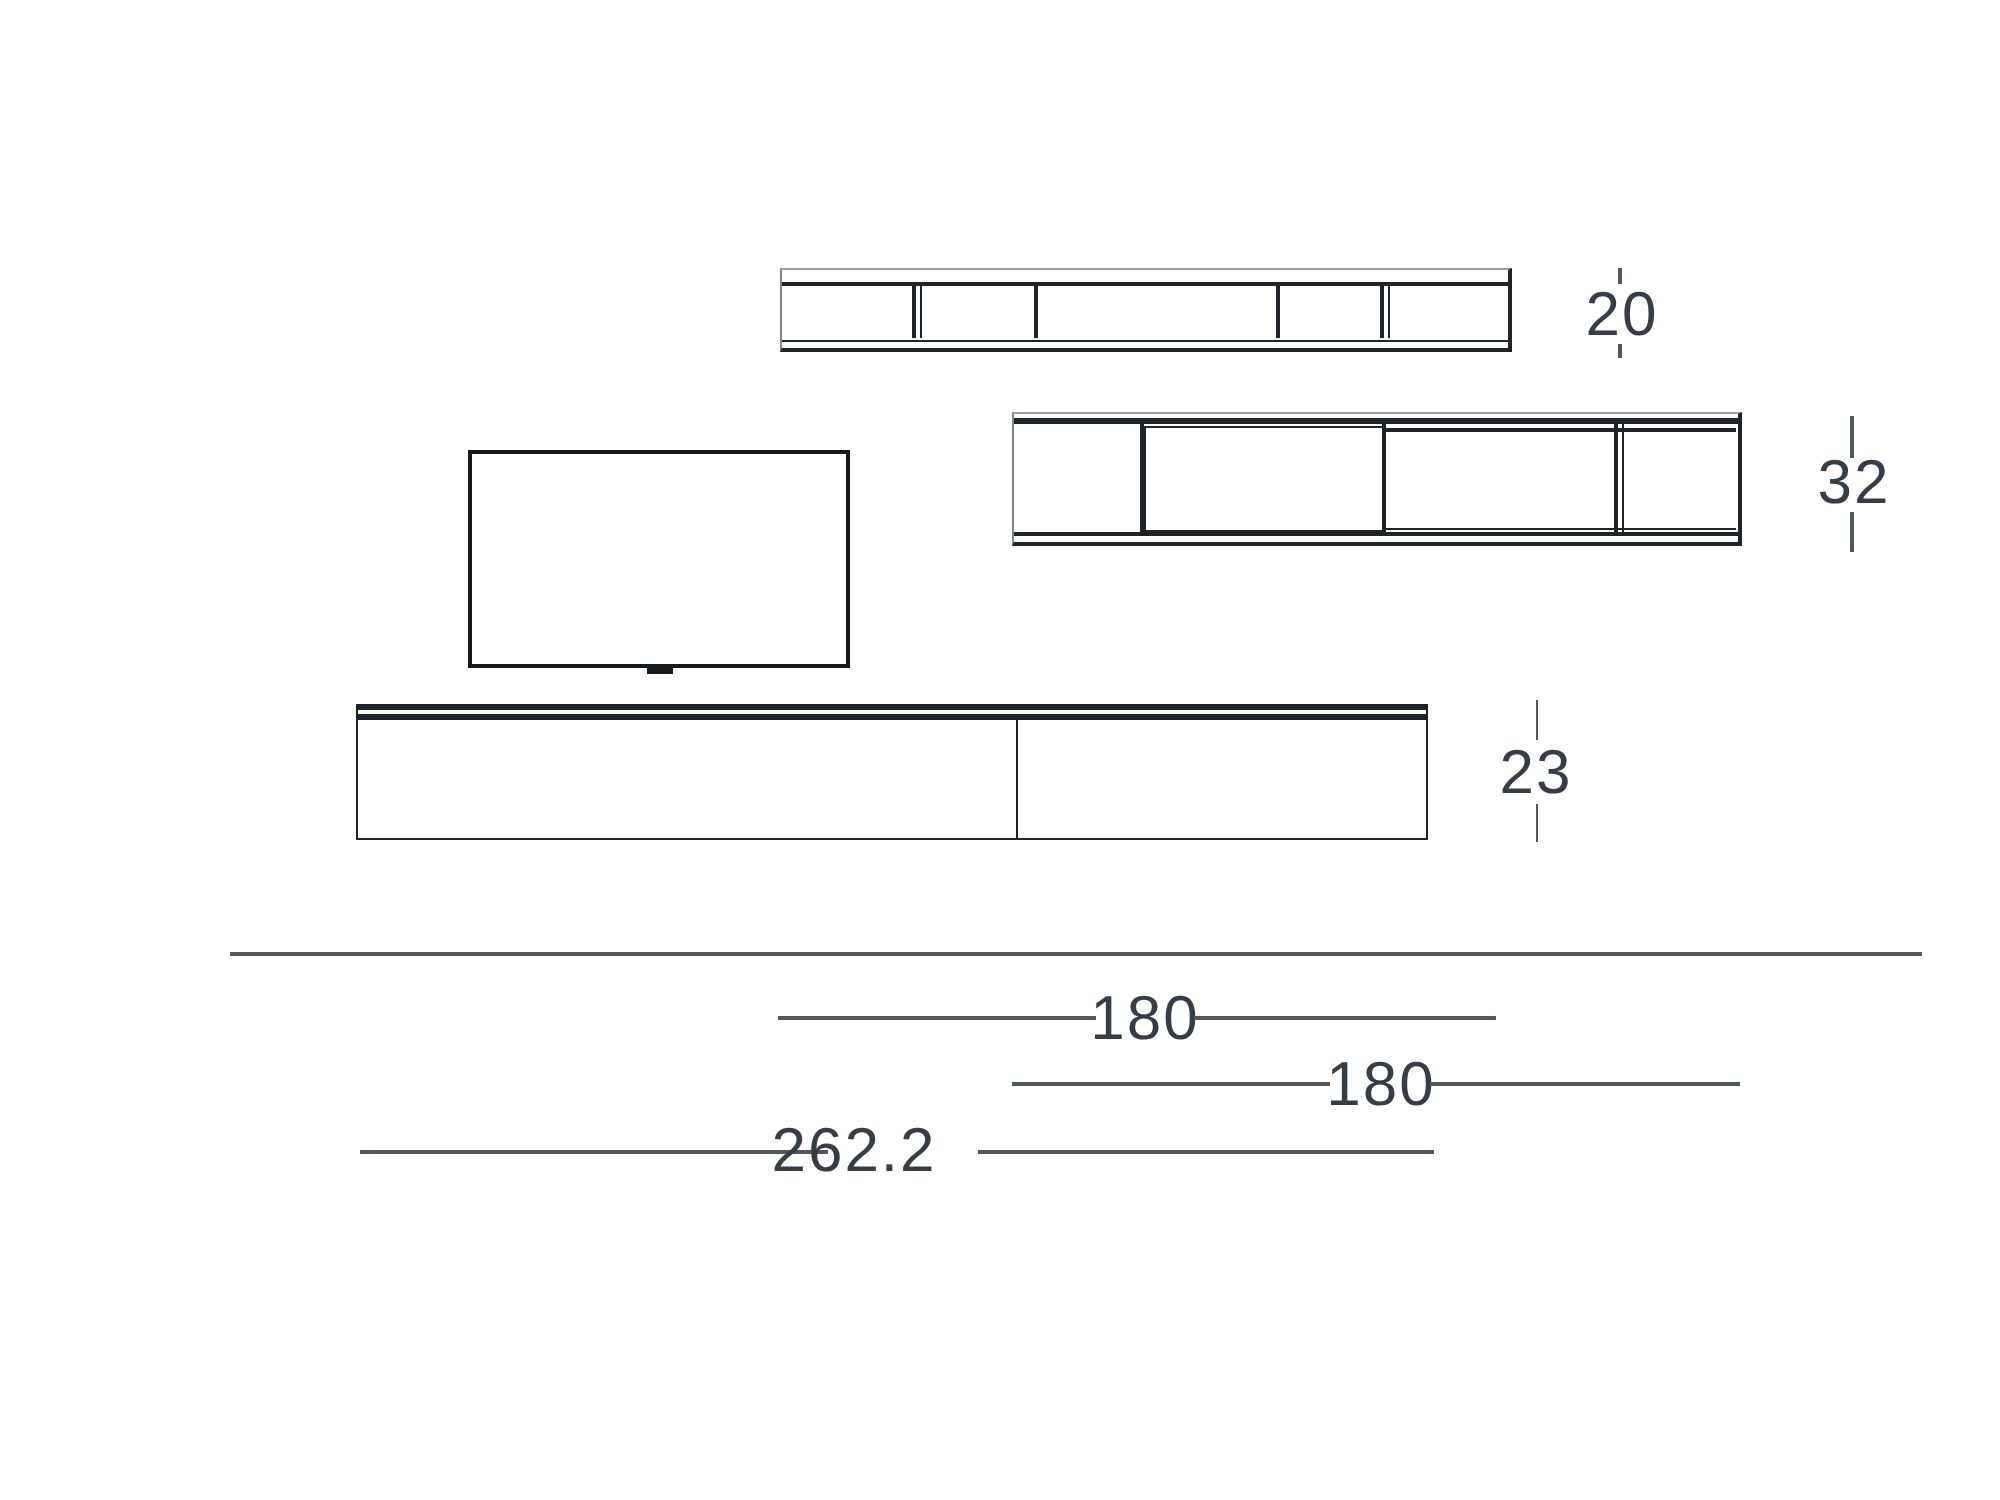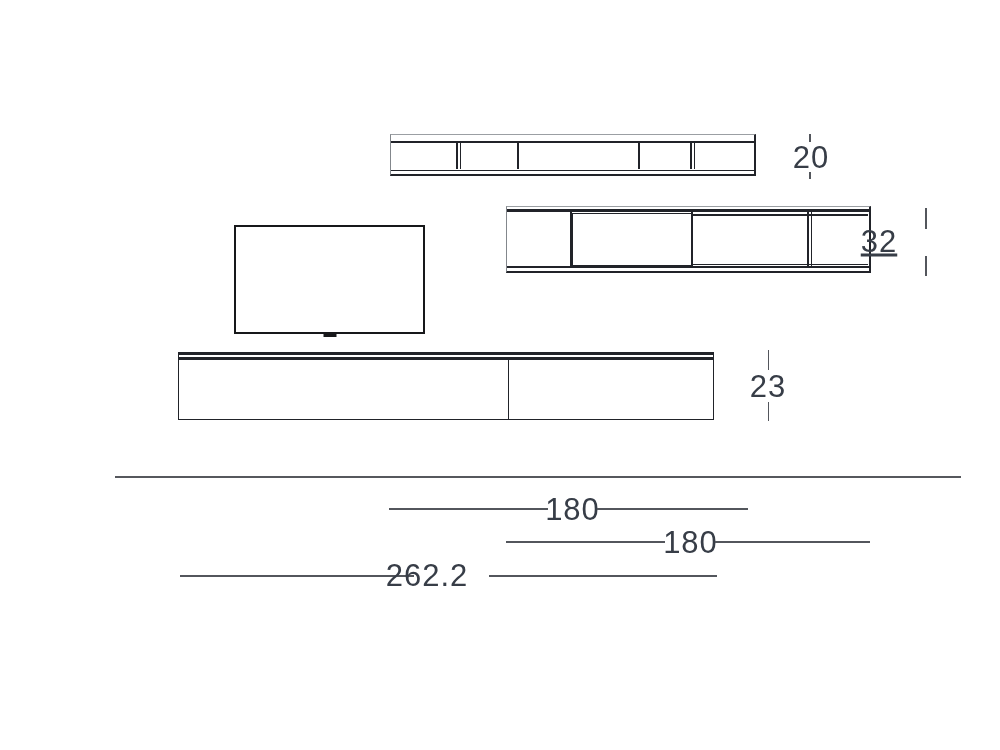--- a/index.html
+++ b/index.html
@@ -104,21 +104,21 @@
   <div class="baseline"></div>
 
   <div>
     <div class="vseg" style="left:778px;top:133.5px;height:8px;"></div>
     <div class="dim-label" style="left:780px;top:157px;">20</div>
     <div class="vseg" style="left:778px;top:171.5px;height:7.5px;"></div>
   </div>
 
   <div>
     <div class="vseg" style="left:894px;top:207.5px;height:21px;"></div>
-    <div class="dim-label" style="left:848px;top:241px;text-decoration:underline;">32</div>
+    <div class="dim-label" style="left:896px;top:241px;">32</div>
     <div class="vseg" style="left:894px;top:256px;height:19.5px;"></div>
   </div>
 
   <div>
     <div class="vseg" style="left:736.5px;top:350px;height:19.5px;"></div>
     <div class="dim-label" style="left:737px;top:386px;">23</div>
     <div class="vseg" style="left:736.5px;top:401.5px;height:19px;"></div>
   </div>
 
   <div>

